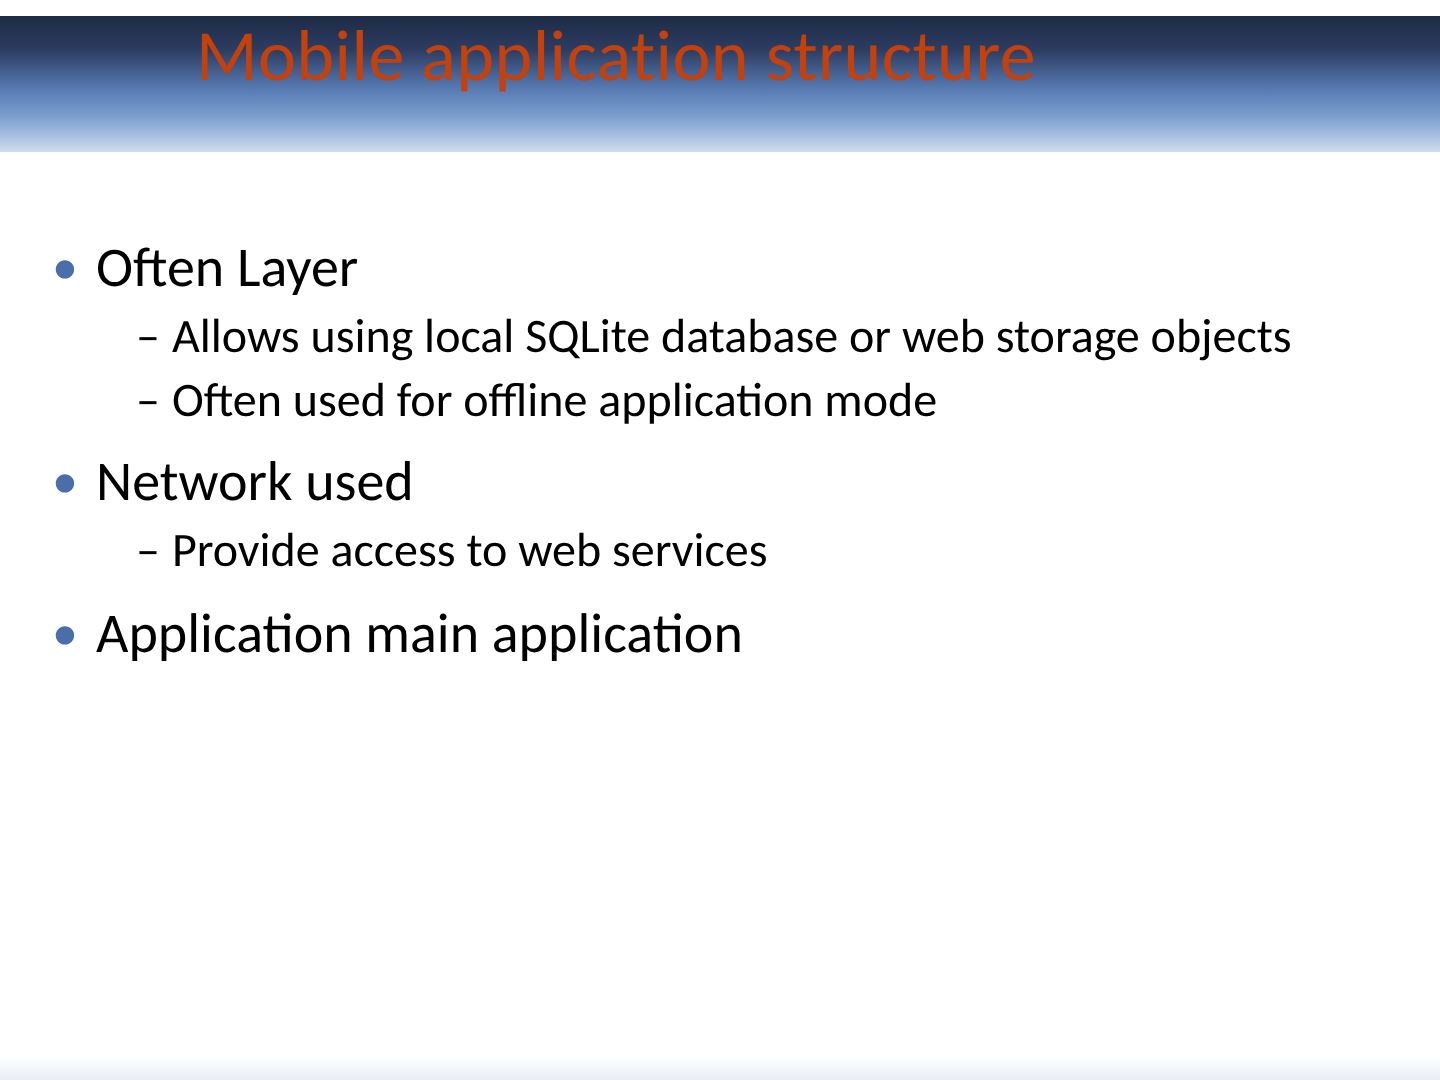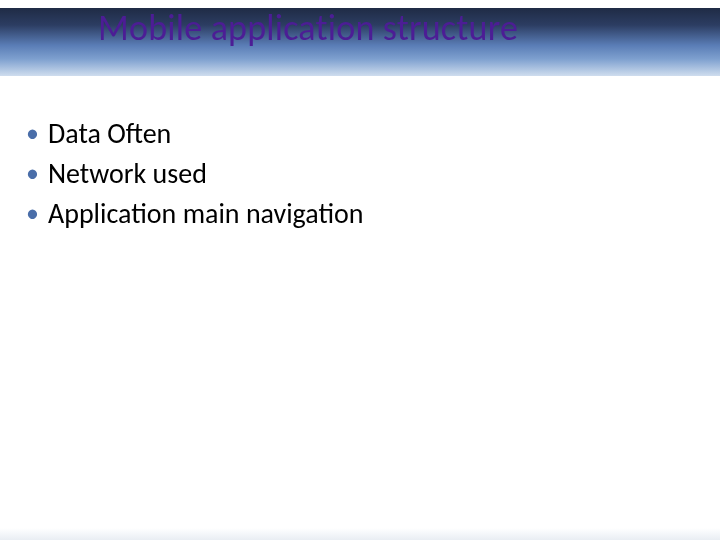--- a/index.html
+++ b/index.html
@@ -21,21 +21,21 @@
       #5a7db6 55%,
       #7ea0cf 75%,
       #cfddee 100%);
   }
   .title-text {
     position:absolute;
     left:98px;
     top:8px;
     font-size:36px;
     line-height:1.15;
-    color:#4c1d95;
+    color:#c2410c;
     font-weight:400;
     letter-spacing:0.2px;
   }
   .content {
     position:absolute;
     left:20px;
     right:18px;
     top:116px;
   }
   ul.level1 {
@@ -87,24 +87,31 @@
 </style>
 </head>
 <body>
 
 <div class="title-band"></div>
 <div class="title-text">Mobile application structure</div>
 
 <div class="content">
   <ul class="level1">
     <li>
-      <span>Data Often</span>
+      <span>Often Layer</span>
+      <ul class="level2">
+        <li>Allows using local SQLite database or web storage objects</li>
+        <li>Often used for offline application mode</li>
+      </ul>
     </li>
     <li>
       <span>Network used</span>
+      <ul class="level2">
+        <li>Provide access to web services</li>
+      </ul>
     </li>
     <li>
-      <span>Application main navigation</span>
+      <span>Application main application</span>
     </li>
   </ul>
 </div>
 
 <div class="bottom-edge"></div>
 
 </body></html>

